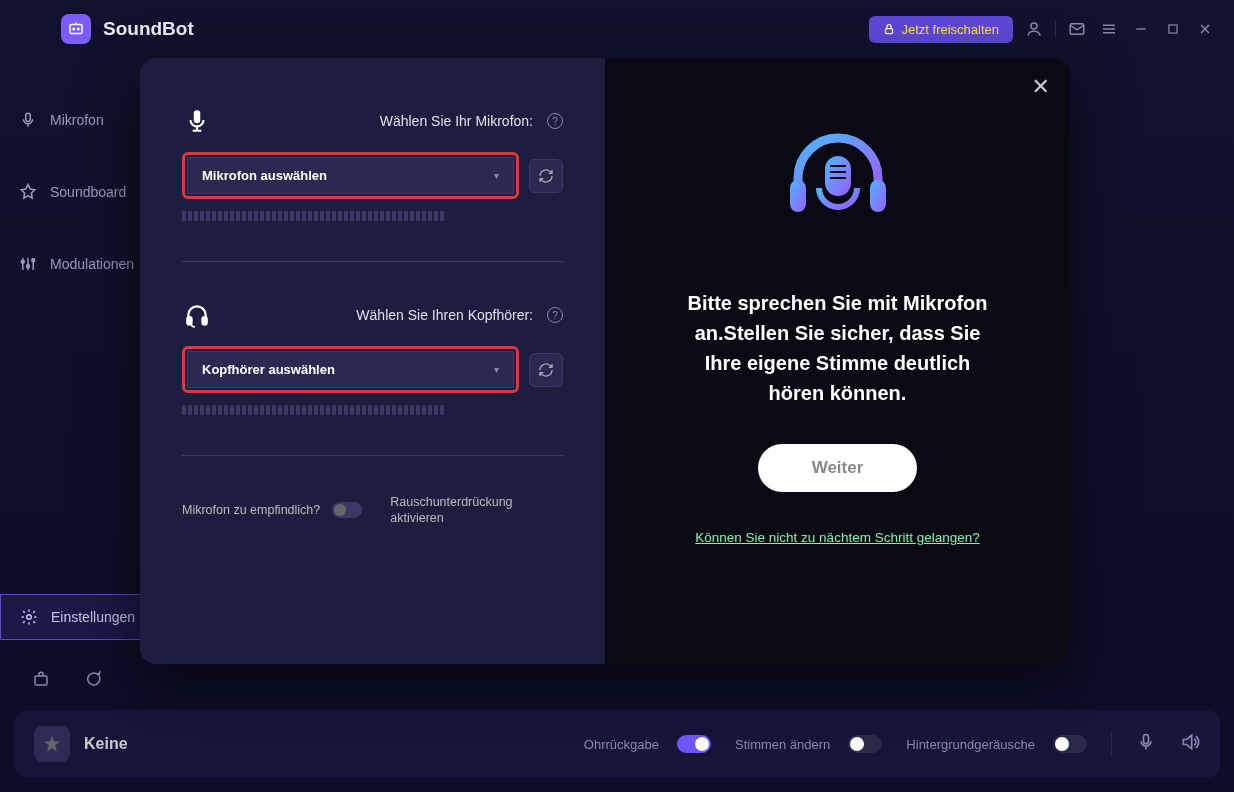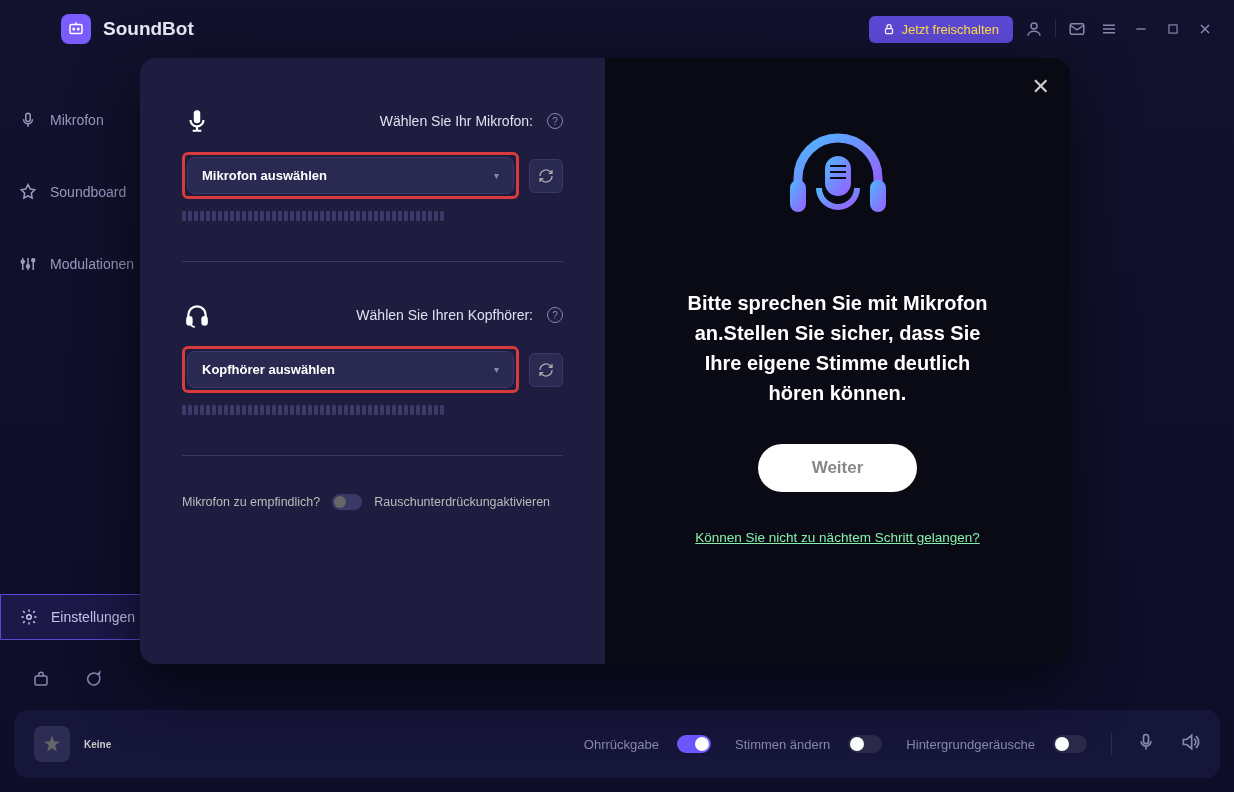--- a/index.html
+++ b/index.html
@@ -38,31 +38,31 @@
 .modal-left{width:465px;background:#1e1d3f;padding:48px 42px;}
 .modal-right{width:465px;background:#0a0a14;padding:24px;position:relative;display:flex;flex-direction:column;align-items:center;}
 .close-x{position:absolute;top:16px;right:20px;color:#ccc;font-size:22px;cursor:pointer;}
 .device-section{margin-bottom:40px;}
 .device-header{display:flex;align-items:center;gap:14px;margin-bottom:16px;text-align:right;}
 .device-icon{width:30px;height:30px;display:flex;align-items:center;justify-content:center;}
 .device-label{flex:1;font-size:14px;color:#e0e0f0;}
 .help-icon{width:16px;height:16px;border:1.5px solid #8888b0;border-radius:50%;display:flex;align-items:center;justify-content:center;font-size:10px;color:#8888b0;cursor:pointer;}
 .device-row{display:flex;gap:10px;align-items:center;}
 .dropdown-highlight{border:3px solid #d93a3a;border-radius:6px;padding:2px;flex:1;}
-.dropdown{background:#2a2952;border:1px solid #3a3968;border-radius:8px;padding:10px 14px;display:flex;align-items:center;justify-content:space-between;cursor:pointer;}
+.dropdown{background:#2a2952;border:1px solid #3a3968;border-radius:0;padding:10px 14px;display:flex;align-items:center;justify-content:space-between;cursor:pointer;}
 .dropdown-text{font-size:13px;font-weight:600;color:#fff;}
 .chevron{color:#8888b0;font-size:10px;}
 .refresh-btn{width:34px;height:34px;background:#2a2952;border:1px solid #3a3968;border-radius:6px;display:flex;align-items:center;justify-content:center;cursor:pointer;color:#aaa;}
 .level-meter{margin-top:12px;display:flex;gap:2px;}
 .level-tick{width:4px;height:10px;background:#3a3968;border-radius:1px;}
 .section-divider{height:1px;background:#3a3968;margin:0 0 38px 0;}
 .noise-row{display:flex;align-items:center;gap:12px;font-size:12.5px;color:#bbb;}
 .noise-toggle{width:30px;height:16px;background:#3a3968;border-radius:10px;position:relative;cursor:pointer;}
 .noise-knob{width:12px;height:12px;background:#666;border-radius:50%;position:absolute;top:2px;left:2px;}
-.noise-text{display:flex;flex-direction:row;line-height:1.3;}
+.noise-text{display:flex;flex-direction:column;line-height:1.3;margin-left:16px;}
 
 .hero-icon{margin-top:36px;margin-bottom:36px;}
 .instruction{font-size:20px;font-weight:700;text-align:center;line-height:1.5;max-width:320px;margin-bottom:36px;}
 .next-btn{background:#ffffff;color:#888;padding:14px 54px;border-radius:28px;font-size:17px;font-weight:600;cursor:pointer;margin-bottom:38px;}
 .help-link{color:#86efac;font-size:13.5px;text-decoration:underline;cursor:pointer;}
 </style>
 </head>
 <body>
 
 <div class="app">
@@ -184,21 +184,21 @@
     <div class="content"></div>
   </div>
 
   <div class="bottombar">
     <div class="bb-left">
       <div class="star-badge">
           <svg width="20" height="20" viewBox="0 0 24 24" fill="#666">
             <path d="M12 2l2.5 7h7l-5.7 4.5 2 7.5L12 17l-5.8 4 2-7.5L2.5 9h7z"></path>
           </svg>
         </div>
-      <span style="color:#ccc;font-size:10px;font-weight:600;">Keine</span>
+      <span style="color:#ccc;font-size:16px;font-weight:600;">Keine</span>
     </div>
     <div class="bb-right">
       <div class="bb-toggle">
         <span>Ohrrückgabe</span>
         <div class="toggle on">
             <div class="toggle-knob"></div>
           </div>
       </div>
       <div class="bb-toggle">
         <span>Stimmen ändern</span>

